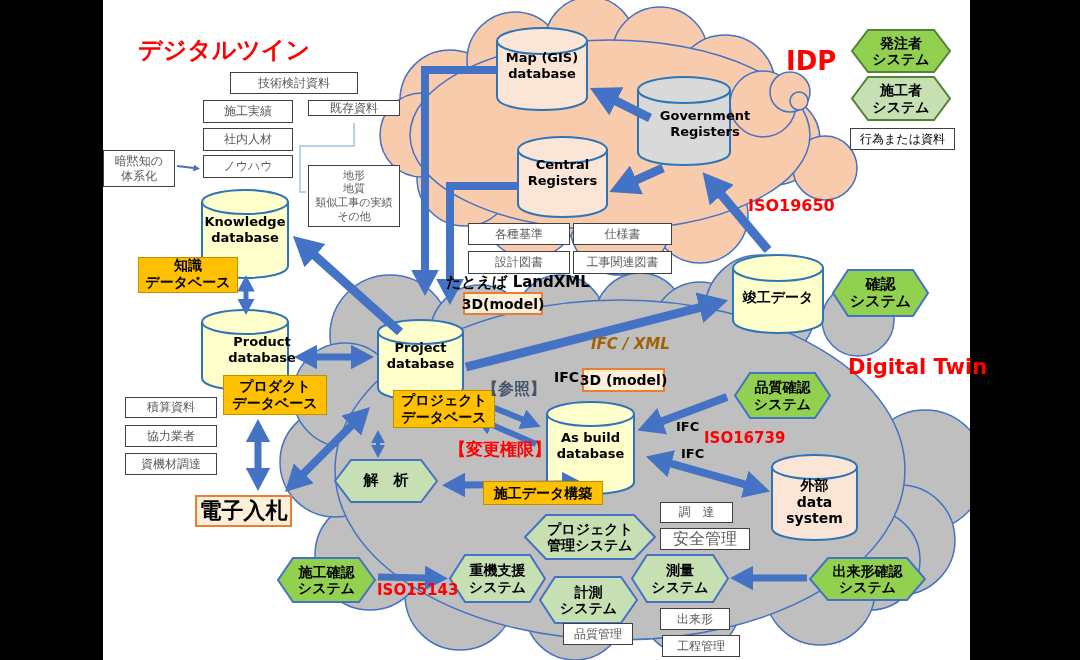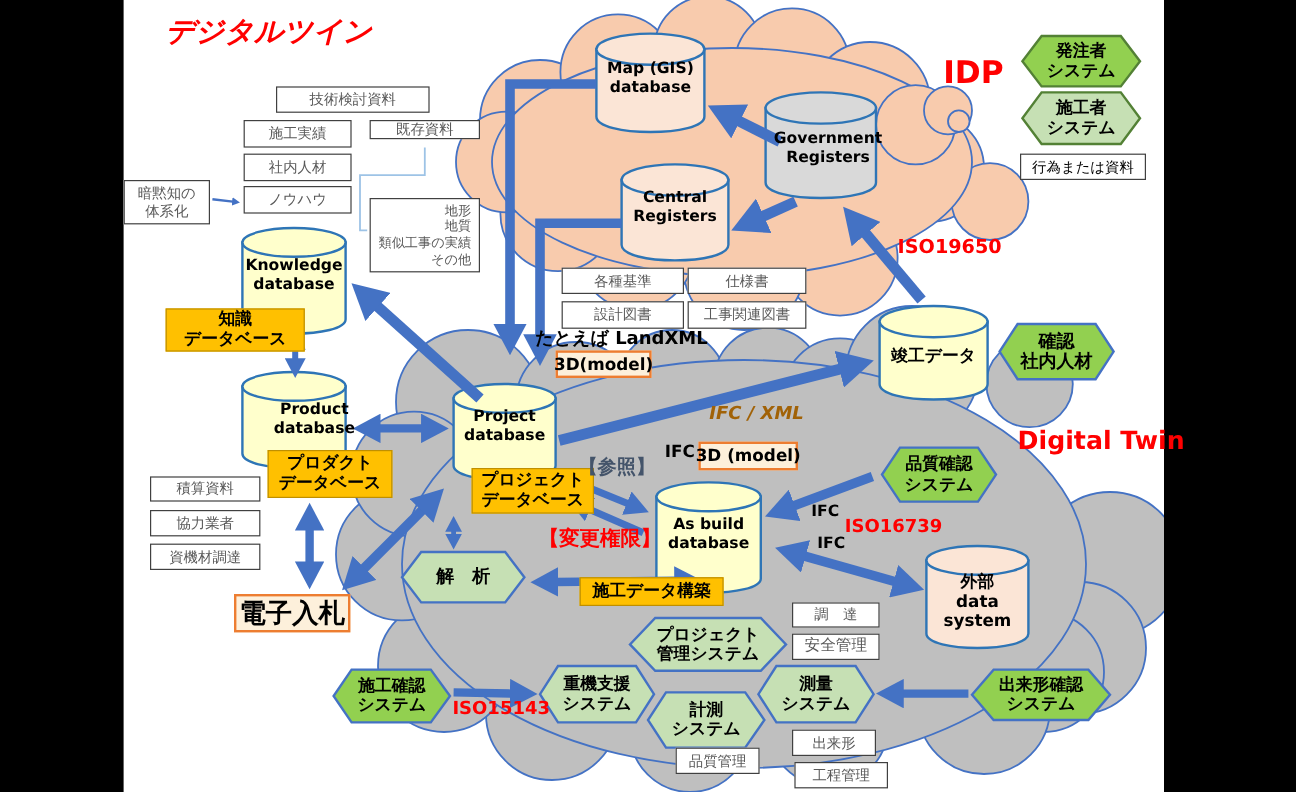--- a/index.html
+++ b/index.html
@@ -151,37 +151,37 @@
     <line x1="378" y1="577" x2="427" y2="578" stroke-width="7" marker-end="url(#ah)"></line>
     <line x1="807" y1="578" x2="751" y2="578" stroke-width="7" marker-end="url(#ah)"></line>
     <line x1="177" y1="166" x2="194" y2="168" stroke-width="2" marker-end="url(#ah)"></line>
     <path d="M354,123 L354,146 L300,146 L300,192 L306,192" stroke="#9DC3E6" stroke-width="1.5"></path>
   </g>
 
   <rect x="0" y="0" width="103" height="660" fill="#000"></rect>
   <rect x="970" y="0" width="110" height="660" fill="#000"></rect>
 </svg>
 
-<div class="lbl red" style="left:138px;top:12px;font-size:24px;font-style:italic;">デジタルツイン</div>
+<div class="lbl red" style="left:138px;top:36px;font-size:24px;">デジタルツイン</div>
 <div class="lbl red" style="left:786px;top:46px;font-size:26px;">IDP</div>
 <div class="lbl red" style="left:848px;top:355px;font-size:21px;">Digital Twin</div>
 <div class="tag red" style="left:748px;top:197px;font-size:16px;">ISO19650</div>
 <div class="tag red" style="left:704px;top:430px;font-size:15px;">ISO16739</div>
 <div class="tag red" style="left:377px;top:582px;font-size:15px;">ISO15143</div>
 <div class="tag red" style="left:449px;top:440px;font-size:17px;">【変更権限】</div>
 <div class="tag" style="left:482px;top:380px;font-size:16px;color:#44546A;">【参照】</div>
 <div class="tag" style="left:446px;top:274px;font-size:15px;color:#000;">たとえば LandXML</div>
 <div class="tag" style="left:591px;top:336px;font-size:15px;color:#a16207;font-style:italic;">IFC / XML</div>
 <div class="tag" style="left:554px;top:370px;font-size:14px;color:#000;">IFC</div>
 <div class="tag" style="left:676px;top:420px;font-size:13px;color:#000;">IFC</div>
 <div class="tag" style="left:681px;top:447px;font-size:13px;color:#000;">IFC</div>
 
 <div class="cyl-lbl" style="left:497px;top:48px;width:90px;height:36px;font-size:13px;">Map (GIS)
 database</div>
-<div class="cyl-lbl" style="left:638px;top:106px;width:104px;height:36px;font-size:13px;">Government
+<div class="cyl-lbl" style="left:638px;top:106px;width:104px;height:36px;font-size:13px;padding-left:15px;">Government
 Registers</div>
 <div class="cyl-lbl" style="left:518px;top:155px;width:89px;height:36px;font-size:13px;">Central
 Registers</div>
 <div class="cyl-lbl" style="left:202px;top:212px;width:86px;height:36px;font-size:13px;">Knowledge
 database</div>
 <div class="cyl-lbl" style="left:202px;top:332px;width:86px;height:36px;font-size:13px;margin-left:17px;">Product
 database</div>
 <div class="cyl-lbl" style="left:378px;top:338px;width:85px;height:36px;font-size:13px;">Project
 database</div>
 <div class="cyl-lbl" style="left:547px;top:428px;width:87px;height:36px;font-size:13px;">As build
@@ -189,67 +189,67 @@
 <div class="cyl-lbl" style="left:733px;top:285px;width:90px;height:24px;font-size:14px;">竣工データ</div>
 <div class="cyl-lbl" style="left:772px;top:472px;width:85px;height:60px;font-size:14px;">外部
 data
 system</div>
 
 <div class="hex-lbl" style="left:852px;top:30px;width:98px;height:42px;font-size:14px;">発注者
 システム</div>
 <div class="hex-lbl" style="left:852px;top:77px;width:98px;height:43px;font-size:14px;">施工者
 システム</div>
 <div class="hex-lbl" style="left:833px;top:270px;width:95px;height:46px;font-size:15px;">確認
-社内人材</div>
+システム</div>
 <div class="hex-lbl" style="left:735px;top:373px;width:95px;height:45px;font-size:14px;">品質確認
 システム</div>
 <div class="hex-lbl" style="left:335px;top:460px;width:102px;height:42px;font-size:15px;">解　析</div>
 <div class="hex-lbl" style="left:525px;top:515px;width:130px;height:44px;font-size:14px;">プロジェクト
 管理システム</div>
 <div class="hex-lbl" style="left:450px;top:555px;width:95px;height:47px;font-size:14px;">重機支援
 システム</div>
 <div class="hex-lbl" style="left:540px;top:577px;width:97px;height:46px;font-size:14px;">計測
 システム</div>
 <div class="hex-lbl" style="left:632px;top:555px;width:96px;height:47px;font-size:14px;">測量
 システム</div>
 <div class="hex-lbl" style="left:278px;top:558px;width:97px;height:44px;font-size:14px;">施工確認
 システム</div>
 <div class="hex-lbl" style="left:810px;top:558px;width:115px;height:42px;font-size:14px;">出来形確認
 システム</div>
 
-<div class="obox" style="left:138px;top:257px;width:116px;height:36px;font-size:14px;">知識
+<div class="obox" style="left:138px;top:257px;width:100px;height:36px;font-size:14px;font-family:Liberation Mono, monospace;">知識
 データベース</div>
 <div class="obox" style="left:223px;top:375px;width:104px;height:40px;font-size:14px;">プロダクト
 データベース</div>
 <div class="obox" style="left:393px;top:390px;width:102px;height:38px;font-size:14px;">プロジェクト
 データベース</div>
 <div class="obox" style="left:483px;top:481px;width:120px;height:24px;font-size:14px;">施工データ構築</div>
 
 <div class="cbox" style="left:463px;top:292px;width:80px;height:23px;font-size:14px;">3D(model)</div>
 <div class="cbox" style="left:582px;top:368px;width:83px;height:24px;font-size:14px;">3D (model)</div>
 <div class="cbox" style="left:195px;top:495px;width:97px;height:32px;font-size:22px;">電子入札</div>
 
 <div class="wbox" style="left:230px;top:72px;width:128px;height:22px;font-size:12px;">技術検討資料</div>
 <div class="wbox" style="left:203px;top:100px;width:90px;height:23px;font-size:12px;">施工実績</div>
 <div class="wbox" style="left:308px;top:100px;width:92px;height:16px;font-size:12px;">既存資料</div>
 <div class="wbox" style="left:203px;top:128px;width:90px;height:23px;font-size:12px;">社内人材</div>
 <div class="wbox" style="left:103px;top:150px;width:72px;height:37px;font-size:12px;">暗黙知の
 体系化</div>
 <div class="wbox" style="left:203px;top:155px;width:90px;height:23px;font-size:12px;">ノウハウ</div>
-<div class="wbox" style="left:308px;top:165px;width:92px;height:62px;font-size:11px;text-align:right;">地形
+<div class="wbox" style="left:308px;top:165px;width:92px;height:62px;font-size:11px;">地形
 地質
 類似工事の実績
 その他</div>
 <div class="wbox" style="left:468px;top:223px;width:102px;height:22px;font-size:12px;">各種基準</div>
 <div class="wbox" style="left:573px;top:223px;width:99px;height:22px;font-size:12px;">仕様書</div>
 <div class="wbox" style="left:468px;top:251px;width:102px;height:23px;font-size:12px;">設計図書</div>
 <div class="wbox" style="left:573px;top:251px;width:99px;height:23px;font-size:12px;">工事関連図書</div>
 <div class="wbox" style="left:850px;top:128px;width:105px;height:22px;font-size:12px;color:#000000;">行為または資料</div>
 <div class="wbox" style="left:125px;top:397px;width:92px;height:21px;font-size:12px;">積算資料</div>
 <div class="wbox" style="left:125px;top:425px;width:92px;height:22px;font-size:12px;">協力業者</div>
 <div class="wbox" style="left:125px;top:453px;width:92px;height:22px;font-size:12px;">資機材調達</div>
 <div class="wbox" style="left:660px;top:502px;width:73px;height:21px;font-size:12px;">調　達</div>
-<div class="wbox" style="left:660px;top:528px;width:73px;height:22px;font-size:13px;">安全管理</div>
+<div class="wbox" style="left:660px;top:528px;width:90px;height:22px;font-size:16px;">安全管理</div>
 <div class="wbox" style="left:563px;top:623px;width:70px;height:22px;font-size:12px;">品質管理</div>
 <div class="wbox" style="left:660px;top:608px;width:70px;height:22px;font-size:12px;">出来形</div>
 <div class="wbox" style="left:662px;top:635px;width:78px;height:22px;font-size:12px;">工程管理</div>
 
 </div>
 
 </body></html>

